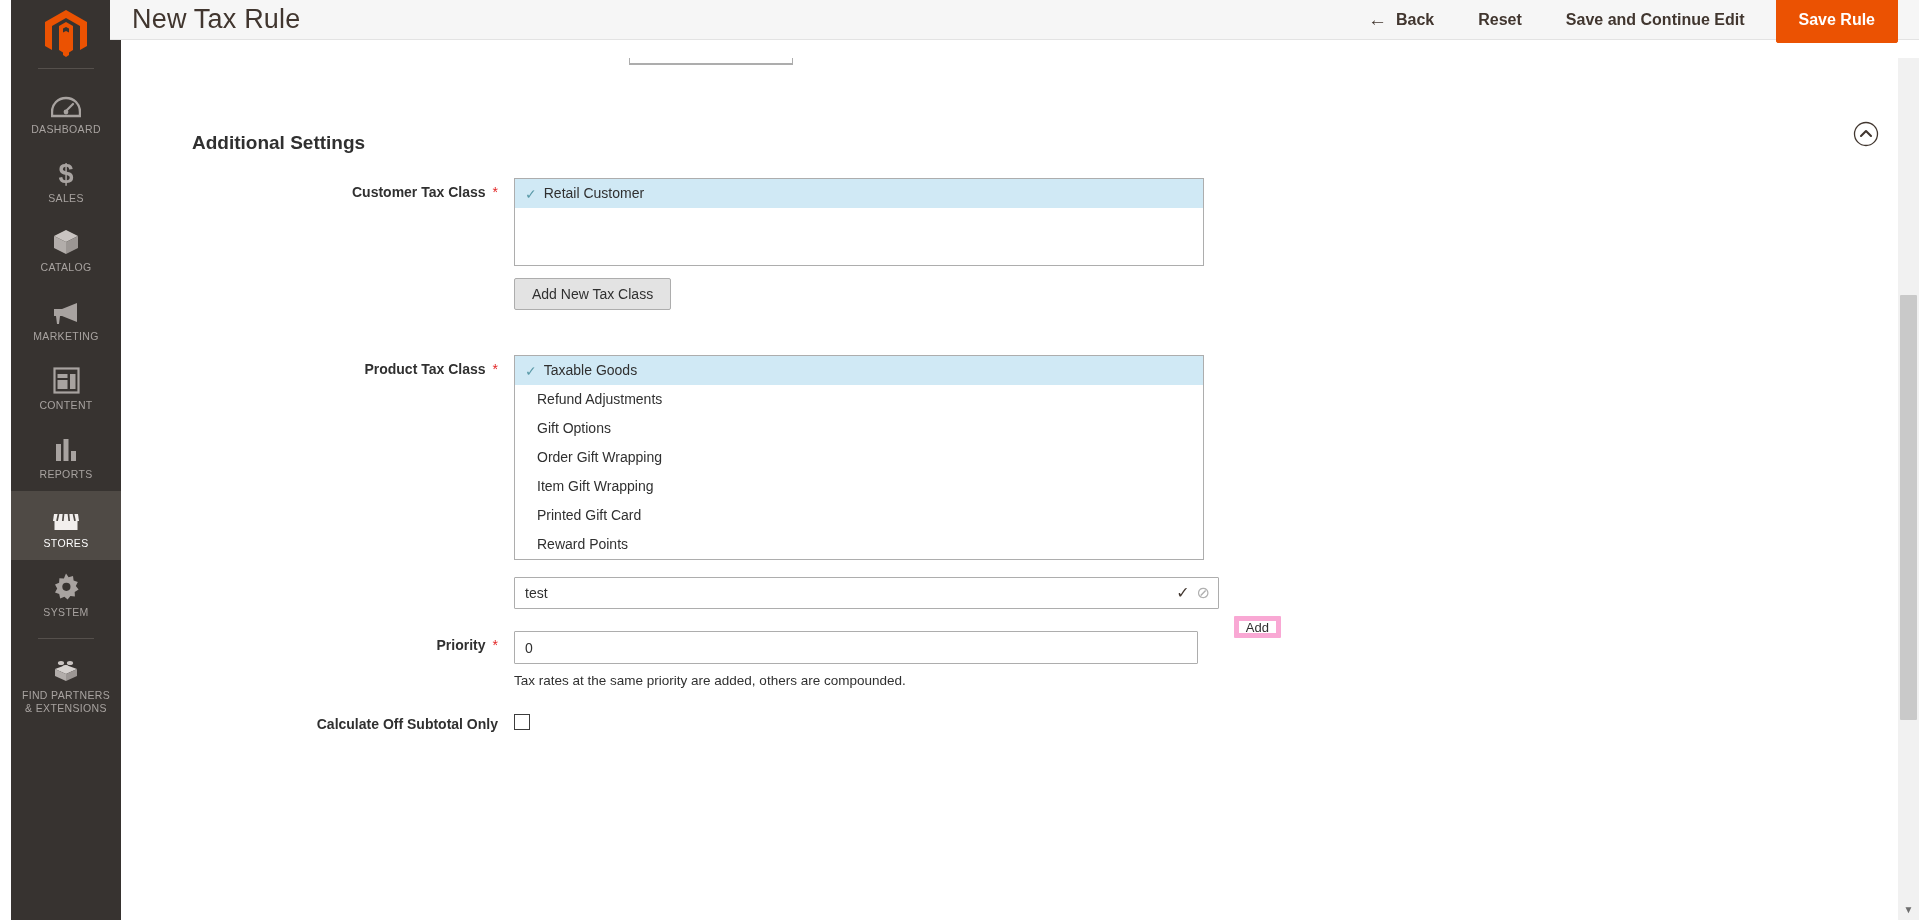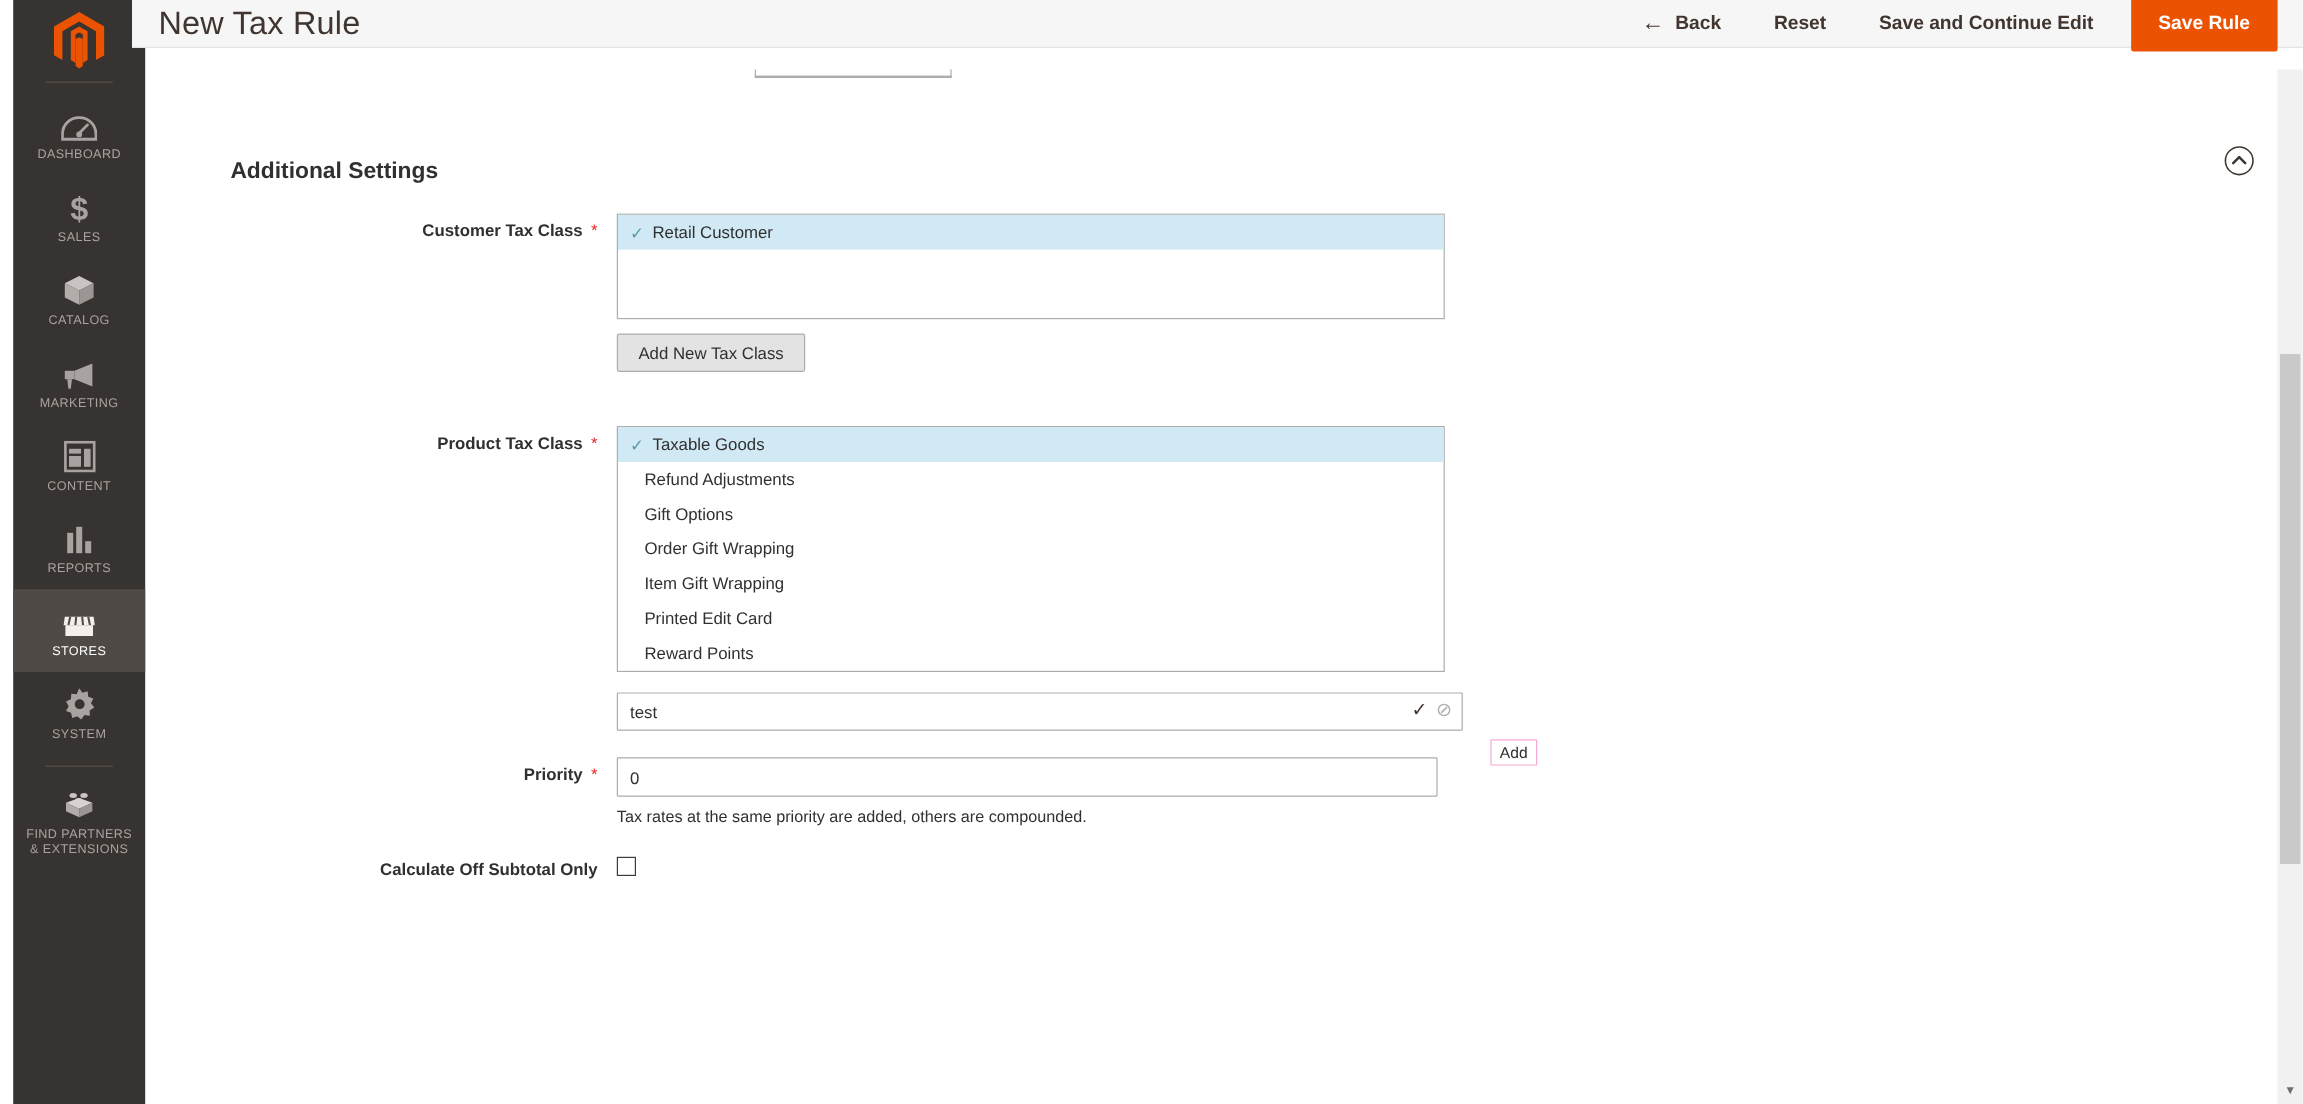--- a/index.html
+++ b/index.html
@@ -146,21 +146,21 @@
   .newclass-input { padding-right: 56px; }
   .nc-icons {
     position: absolute; right: 9px; top: 0; height: 32px;
     display: flex; align-items: center; gap: 7px;
   }
   .nc-ok { font-size: 16px; color: #41362f; cursor: pointer; line-height: 1; }
   .nc-cancel { font-size: 16px; color: #b0b0b0; cursor: pointer; line-height: 1; }
 
   .add-btn {
     position: absolute; right: -62px; top: 39px;
-    background: #ffffff; border: 1px solid #f9a8d4; border-radius: 1px;
+    background: #ffffff; border: 5px solid #f9a8d4; border-radius: 1px;
     font-family: "Liberation Sans", sans-serif; font-size: 13px; color: #303030;
     height: 22px; padding: 0 7px; cursor: pointer; line-height: 1;
   }
 
   .note {
     font-size: 13.5px; color: #303030; margin-top: 9px;
   }
 
   .checkbox {
     width: 16px; height: 16px; border: 1px solid #3c3c3c;
@@ -365,21 +365,21 @@
             <div class="ms-opt ms-indent">
               <span>Gift Options</span>
             </div>
             <div class="ms-opt ms-indent">
               <span>Order Gift Wrapping</span>
             </div>
             <div class="ms-opt ms-indent">
               <span>Item Gift Wrapping</span>
             </div>
             <div class="ms-opt ms-indent">
-              <span>Printed Edit Card</span>
+              <span>Printed Gift Card</span>
             </div>
             <div class="ms-opt ms-indent">
               <span>Reward Points</span>
             </div>
           </div>
 
           <div class="newclass-wrap">
             <input class="text-input newclass-input" type="text" value="test" style="">
             <span class="nc-icons">
               <span class="nc-ok">✓</span>

